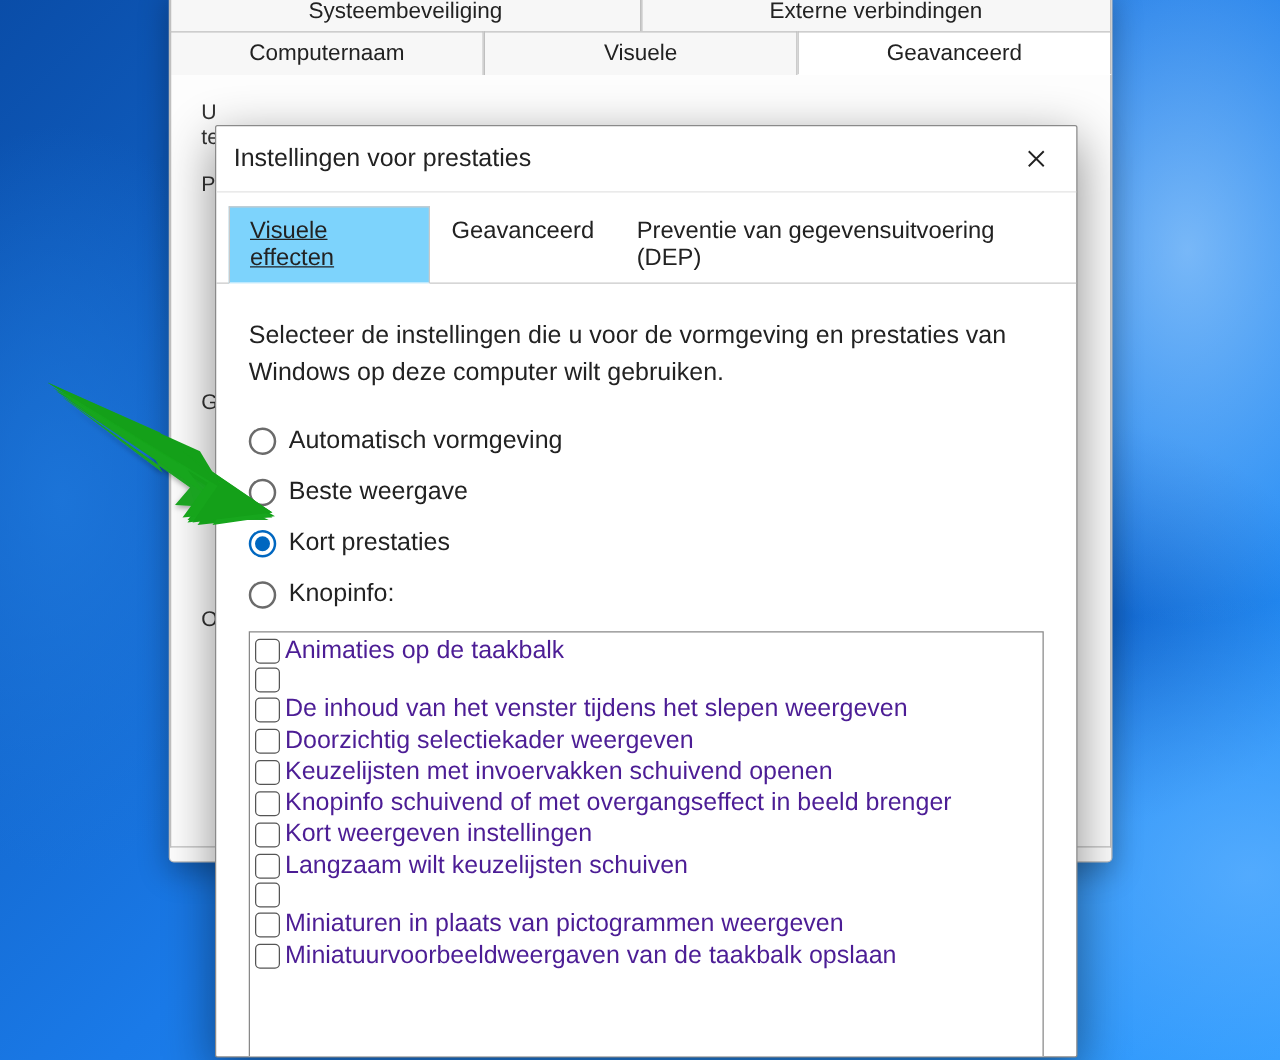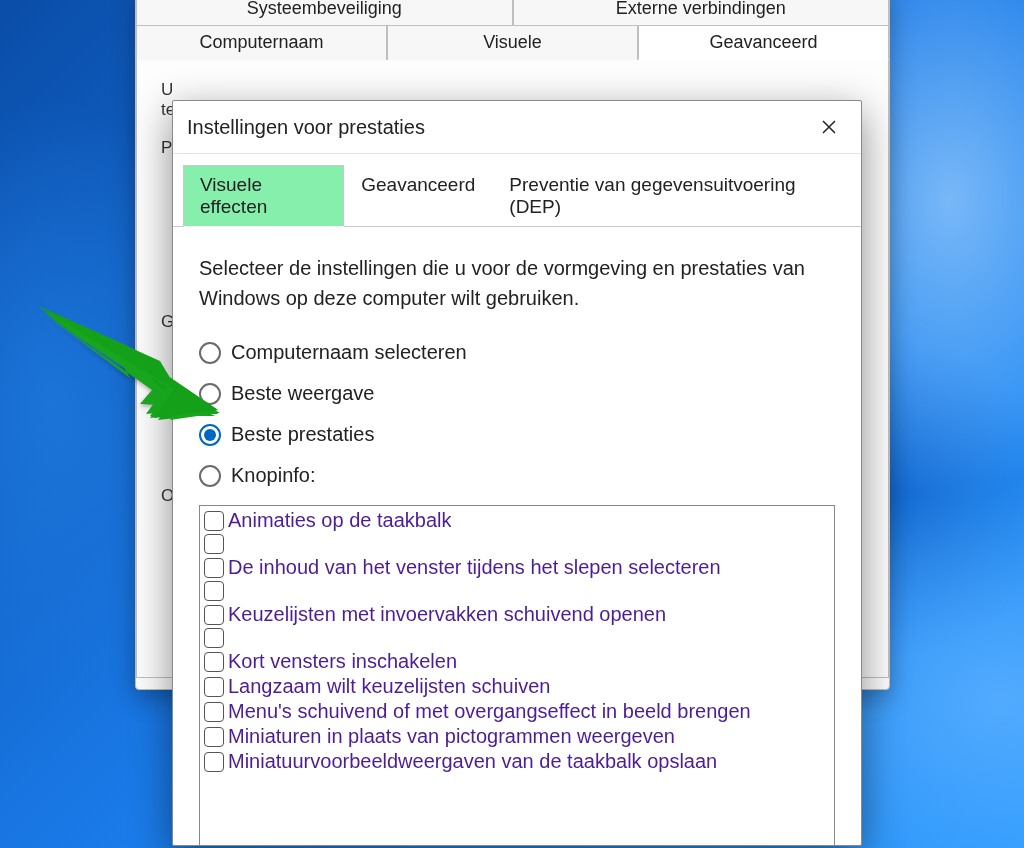--- a/index.html
+++ b/index.html
@@ -100,22 +100,23 @@
   font-size: 19px;
   border: 1px solid transparent;
   border-bottom: none;
   cursor: pointer;
   color: #222;
   position: relative;
   top: 1px;
 }
 .front-tab.active {
   border-color: #c9c9c9;
-  background: #86efac;
+  background: #7dd3fc;
   border-bottom: 1px solid #fff;
+  text-decoration: underline;
 }
 
 .front-body {
   padding: 26px 26px 16px 26px;
   flex: 1;
   overflow: hidden;
 }
 .intro {
   font-size: 20px;
   color: #222;
@@ -228,75 +229,76 @@
   </div>
 
   <div class="front-body">
     <div class="intro">Selecteer de instellingen die u voor de vormgeving en prestaties van Windows op deze computer wilt gebruiken.</div>
 
     <div class="radio-group">
       <div class="radio-row">
         <div class="radio-outer">
             <div class="radio-inner"></div>
           </div>
-        <div class="radio-label">Computernaam selecteren</div>
+        <div class="radio-label">Automatisch vormgeving</div>
       </div>
       <div class="radio-row">
         <div class="radio-outer">
             <div class="radio-inner"></div>
           </div>
         <div class="radio-label">Beste weergave</div>
       </div>
       <div class="radio-row selected">
         <div class="radio-outer">
             <div class="radio-inner"></div>
           </div>
-        <div class="radio-label">Beste prestaties</div>
+        <div class="radio-label">Kort prestaties</div>
       </div>
       <div class="radio-row">
         <div class="radio-outer">
             <div class="radio-inner"></div>
           </div>
         <div class="radio-label">Knopinfo:</div>
       </div>
     </div>
 
     <div class="checklist">
       <div class="check-row">
           <div class="check-box"></div>
           <div class="check-label">Animaties op de taakbalk</div>
         </div>
       <div class="check-row">
           <div class="check-box"></div>
         </div>
       <div class="check-row">
           <div class="check-box"></div>
-          <div class="check-label">De inhoud van het venster tijdens het slepen selecteren</div>
-        </div>
-      <div class="check-row">
-          <div class="check-box"></div>
+          <div class="check-label">De inhoud van het venster tijdens het slepen weergeven</div>
+        </div>
+      <div class="check-row">
+          <div class="check-box"></div>
+          <div class="check-label">Doorzichtig selectiekader weergeven</div>
         </div>
       <div class="check-row">
           <div class="check-box"></div>
           <div class="check-label">Keuzelijsten met invoervakken schuivend openen</div>
         </div>
       <div class="check-row">
           <div class="check-box"></div>
-        </div>
-      <div class="check-row">
-          <div class="check-box"></div>
-          <div class="check-label">Kort vensters inschakelen</div>
+          <div class="check-label">Knopinfo schuivend of met overgangseffect in beeld brenger</div>
+        </div>
+      <div class="check-row">
+          <div class="check-box"></div>
+          <div class="check-label">Kort weergeven instellingen</div>
         </div>
       <div class="check-row">
           <div class="check-box"></div>
           <div class="check-label">Langzaam wilt keuzelijsten schuiven</div>
         </div>
       <div class="check-row">
           <div class="check-box"></div>
-          <div class="check-label">Menu's schuivend of met overgangseffect in beeld brengen</div>
         </div>
       <div class="check-row">
           <div class="check-box"></div>
           <div class="check-label">Miniaturen in plaats van pictogrammen weergeven</div>
         </div>
       <div class="check-row">
           <div class="check-box"></div>
           <div class="check-label">Miniatuurvoorbeeldweergaven van de taakbalk opslaan</div>
         </div>
     </div>

